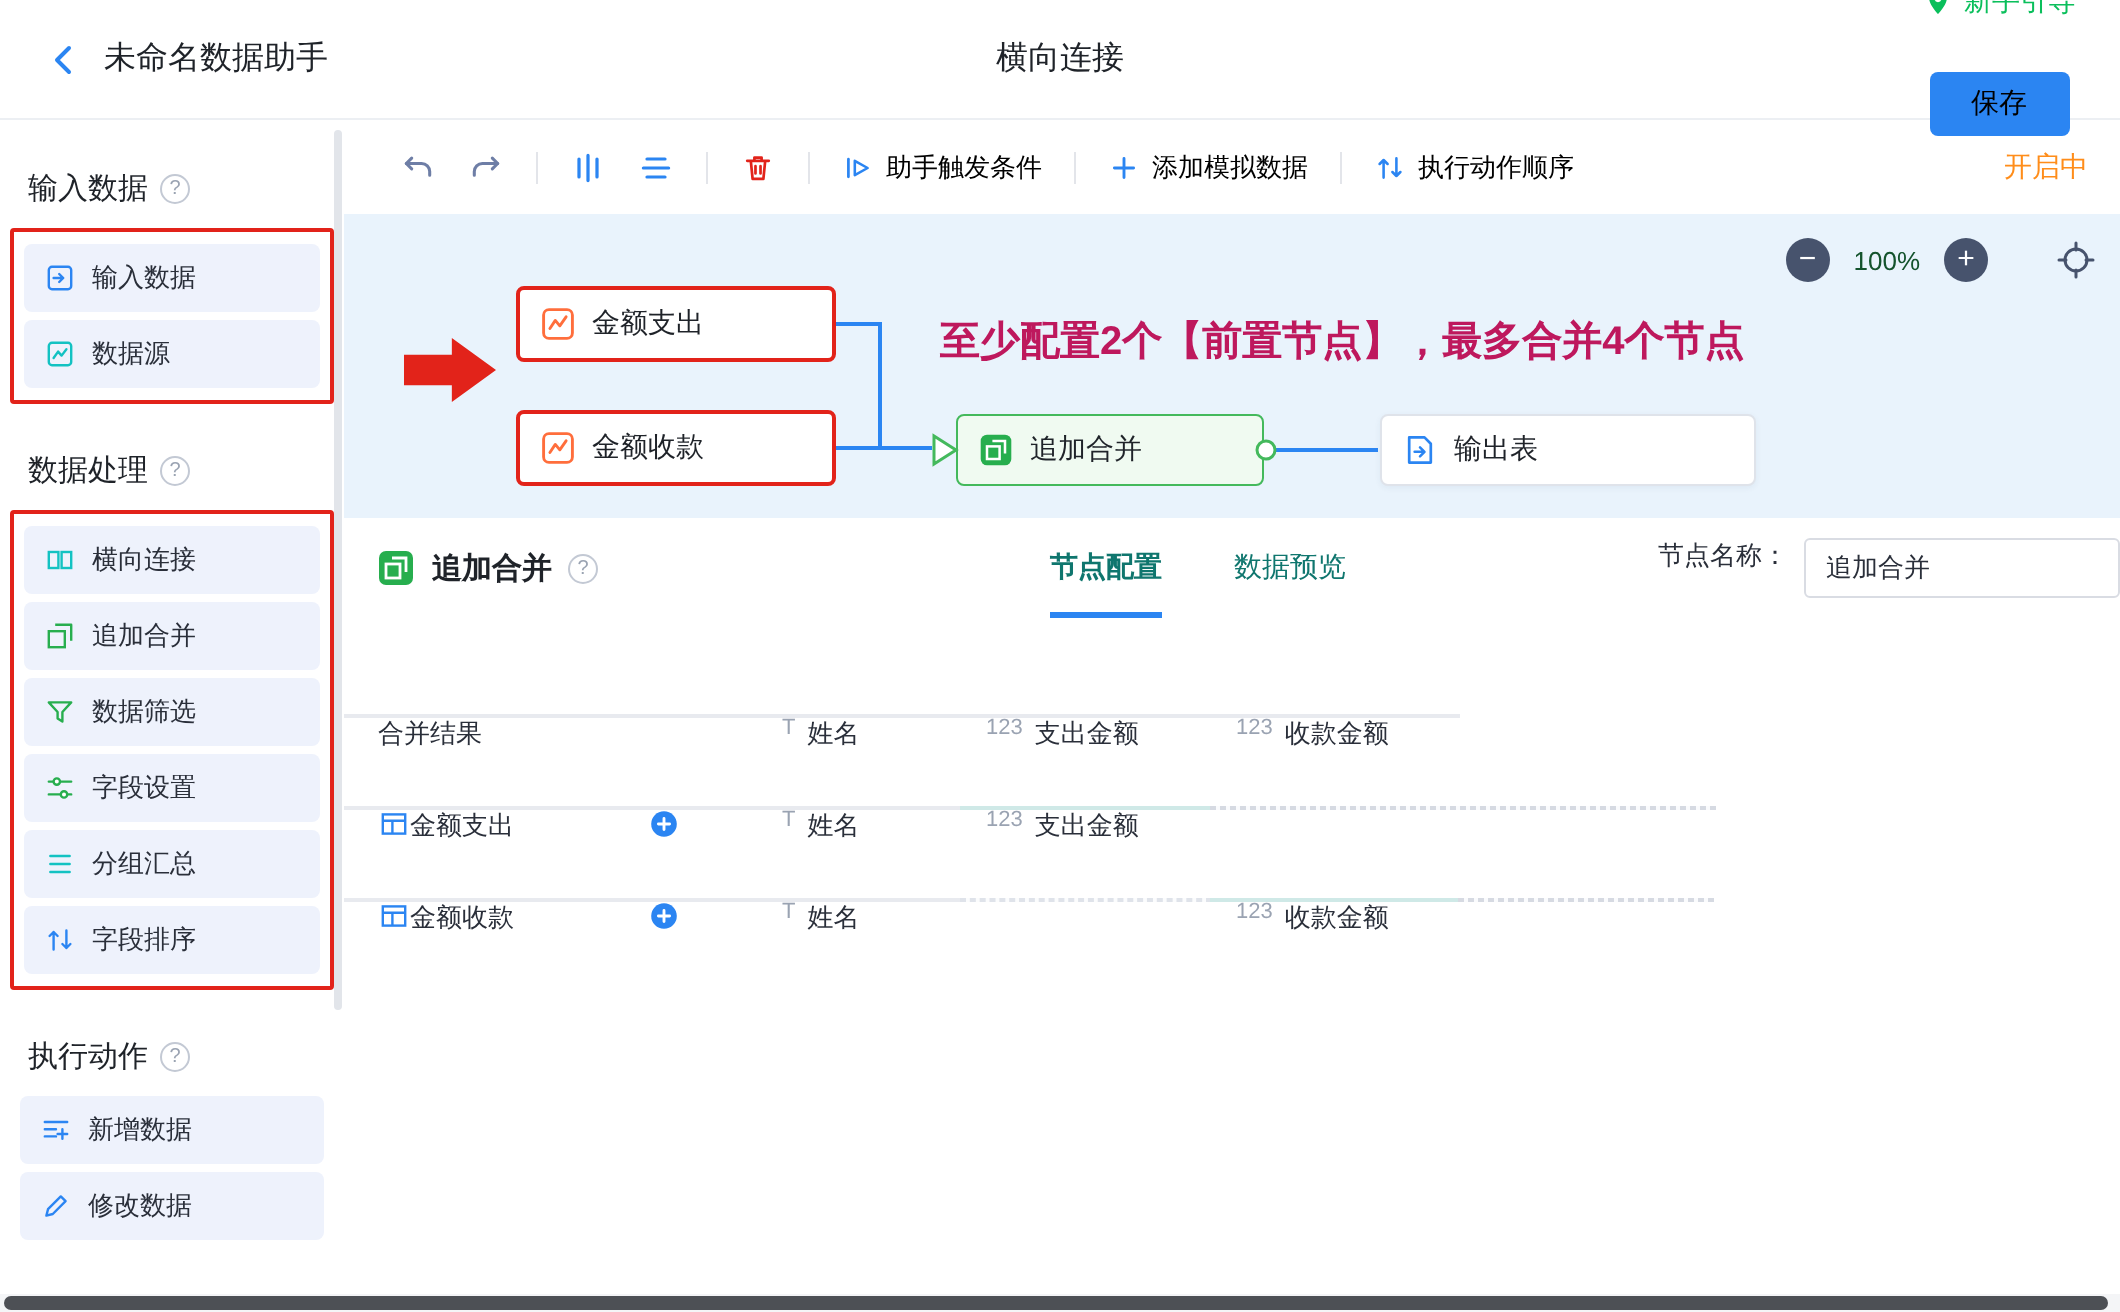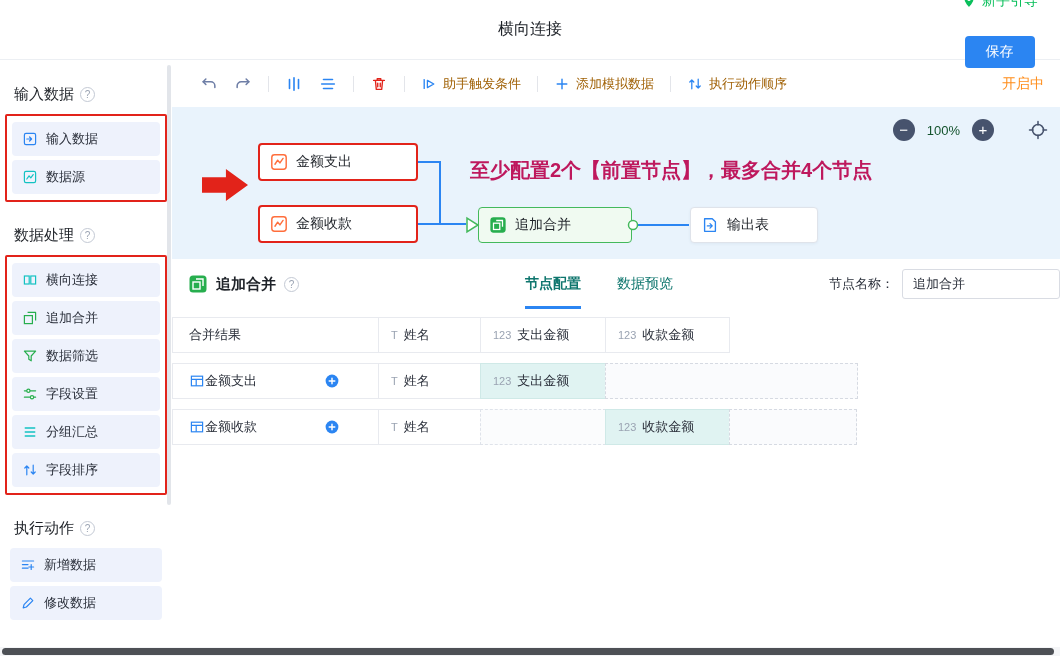--- a/index.html
+++ b/index.html
@@ -12,75 +12,75 @@
 .i20 { width:20px; height:20px; flex:none; }
 
 
 .topbar { position:absolute; top:0; left:0; right:0; height:60px; background:#fff; border-bottom:1px solid #eceff3; display:flex; align-items:center; padding:0 22px; z-index:30; }
 .tb-left { display:flex; align-items:center; gap:10px; z-index:2; }
 .back-btn { width:20px; height:20px; cursor:pointer; }
 .tb-title { font-size:16px; color:#1f2329; }
 .tb-center { position:absolute; left:0; right:0; text-align:center; font-size:16px; color:#1f2329; }
 .tb-right { margin-left:auto; display:flex; align-items:center; gap:26px; z-index:2;flex-direction:column; }
 .guide { display:flex; align-items:center; gap:5px; color:#0abf5b; font-size:14px; cursor:pointer; }
-.save-btn { width:70px; height:32px; border:none; border-radius:4px; background:#2b85f2; color:#ffffff; font-size:14px; cursor:pointer; font-family:inherit; }
+.save-btn { width:70px; height:32px; border:none; border-radius:4px; background:#2b85f2; color:#000000; font-size:14px; cursor:pointer; font-family:inherit; }
 
 
 .sidebar { position:absolute; top:61px; left:0; width:172px; bottom:0; background:#fff; overflow:hidden;text-align:center; }
 .side-title { display:flex; align-items:center; gap:6px; font-size:15px; color:#1f2329; margin:24px 0 10px 14px; }
 .help-icon { width:15px; height:15px; border:1px solid #c3c9d4; border-radius:50%; color:#9aa3b2; font-size:10px; line-height:13px; display:inline-flex; align-items:center; justify-content:center; cursor:pointer; }
 .side-item { display:flex; align-items:center; gap:8px; height:34px; padding:0 10px; margin:4px 10px; background:#eef2fc; border-radius:4px; font-size:13px; color:#2a2f3a; cursor:pointer; }
 .red-box { border:2px solid #e2231a; margin:0 5px; padding:2px 0; border-radius:2px; }
 .red-box .side-item { margin:4px 5px; }
 .side-scroll { position:absolute; top:4px; right:1px; width:4px; height:440px; background:#e2e5ea; border-radius:2px; }
 
 
 .main { position:absolute; top:61px; left:172px; right:0; bottom:0; background:#fff; }
 
 
 .toolbar { height:46px; display:flex; align-items:center; padding:0 16px 0 28px; gap:16px; background:#fff; }
 .tool-btn { display:flex; align-items:center; cursor:pointer; }
-.tool-group { display:flex; align-items:center; gap:6px; font-size:13px; color:#a16207; cursor:pointer; white-space:nowrap; }
+.tool-group { display:flex; align-items:center; gap:6px; font-size:13px; color:#000000; cursor:pointer; white-space:nowrap; }
 .tdiv { width:1px; height:16px; background:#e3e5ea; }
 .status { margin-left:auto; color:#ff8d1a; font-size:14px; cursor:pointer; }
 
 
 .canvas { position:relative; height:152px; background:#e9f3fc; overflow:hidden; }
 .flow-node { position:absolute; display:flex; align-items:center; gap:8px; background:#fff; border-radius:4px; padding:0 10px; font-size:14px; color:#1f2329; cursor:pointer; }
 .node-src { width:160px; height:38px; border:2px solid #e2231a; }
 .node-src1 { left:86px; top:36px; }
 .node-src2 { left:86px; top:98px; }
 .node-merge { left:306px; top:100px; width:154px; height:36px; background:#f0faf1; border:1px solid #44b95c; }
-.node-out { left:518px; top:100px; width:128px; height:36px; border:1px solid #dfe3ea; box-shadow:0 1px 3px rgba(31,60,110,.06); }
+.node-out { left:518px; top:100px; width:188px; height:36px; border:1px solid #dfe3ea; box-shadow:0 1px 3px rgba(31,60,110,.06); }
 .red-arrow { position:absolute; left:30px; top:62px; width:46px; height:32px; background:#e2231a;
   clip-path:polygon(0 26%, 52% 26%, 52% 0, 100% 50%, 52% 100%, 52% 74%, 0 74%); }
 .flow-lines { position:absolute; left:0; top:0; width:888px; height:152px; pointer-events:none; }
 .annotation { position:absolute; left:298px; top:50px; font-size:20px; font-weight:bold; color:#be185d; white-space:nowrap; }
 .zoombar { position:absolute; top:12px; right:12px; display:flex; align-items:center; gap:12px; }
 .zoom-btn { width:22px; height:22px; border-radius:50%; background:#47536d; color:#fff; font-size:15px; line-height:21px; text-align:center; cursor:pointer; }
 .zoom-level { font-size:13px; color:#14532d; }
 .crosshair { margin-left:22px; cursor:pointer; }
 
 
 .panel { position:relative; background:#fff; height:calc(100% - 198px); }
 .panel-head { position:relative; height:50px; display:flex; align-items:center; padding:0 0 0 16px; }
 .ph-left { display:flex; align-items:center; gap:8px; }
 .ph-title { font-size:15px; font-weight:bold; color:#1f2329; }
 .tabs { position:absolute; left:353px; top:0; height:50px; display:flex; gap:36px; }
 .tab { display:flex; align-items:center; height:100%; font-size:14px; color:#0f766e; cursor:pointer; border-bottom:3px solid transparent; padding-top:3px; }
 .tab.active { font-weight:bold; border-bottom-color:#2b85f2; }
-.ph-right { margin-left:auto; display:flex; align-items:center; gap:8px; }
+.ph-right { margin-left:auto; display:flex; align-items:flex-start; gap:8px; }
 .name-label { font-size:13px; color:#2a2f3a; white-space:nowrap; }
 .name-input { width:158px; height:30px; border:1px solid #d9dce3; border-radius:3px; padding:0 10px; font-size:13px; color:#2a2f3a; font-family:inherit; outline:none; }
 
 
 .mtable { margin-top:8px; }
 .trow { display:flex; height:36px; }
 .drow { margin-top:10px; }
-.tcell { display:flex; align-items:center; padding:0 12px; font-size:13px; color:#2a2f3a; background:#fff; border:1px solid #e8eaef; margin-left:-1px; }
+.tcell { display:flex; padding:0 12px; font-size:13px; color:#2a2f3a; background:#fff; border:1px solid #e8eaef; margin-left:-1px;margin-top:40px; }
 .tcell:first-child { margin-left:0; }
 .c1 { width:207px; padding-left:16px; }
 .c2 { width:103px; }
 .c3 { width:126px; }
 .c4 { width:125px; }
 .teal { background:#e0f3f2; border-color:#cfe9e7; }
 .empty-dash { background:#fbfcfd; border-style:dashed; border-color:#dfe3ea; }
 .dash { background:#fafbfd; border:1px dashed #d6dae2; }
 .dash-r1 { width:253px; }
 .dash-r2 { width:128px; }
@@ -91,20 +91,28 @@
 
 .hscroll { position:absolute; left:0; right:0; bottom:0; height:9px; background:#f4f5f7; }
 .hthumb { position:absolute; left:2px; top:1px; height:7px; width:1052px; background:#4d5055; border-radius:4px; }
 </style>
 </head>
 <body>
 
 <div class="app">
 
   <header class="topbar">
+    <div class="tb-left">
+      <span class="back-btn">
+        <svg class="i20" viewBox="0 0 20 20">
+            <path d="M12.5 4 L6.5 10 L12.5 16" fill="none" stroke="#2b85f2" stroke-width="2" stroke-linecap="round" stroke-linejoin="round"></path>
+          </svg>
+      </span>
+      <span class="tb-title">未命名数据助手</span>
+    </div>
     <div class="tb-center">横向连接</div>
     <div class="tb-right">
       <span class="guide">
         <svg class="i16" viewBox="0 0 20 20">
             <path d="M10 2.5 a5.5 5.5 0 0 1 5.5 5.5 c0 3.8 -5.5 9.5 -5.5 9.5 s-5.5 -5.7 -5.5 -9.5 a5.5 5.5 0 0 1 5.5 -5.5 z" fill="#0abf5b"></path>
             <circle cx="10" cy="8" r="2.1" fill="#fff"></circle>
           </svg>
         <span>新手引导</span>
       </span>
       <button class="save-btn">保存</button>

